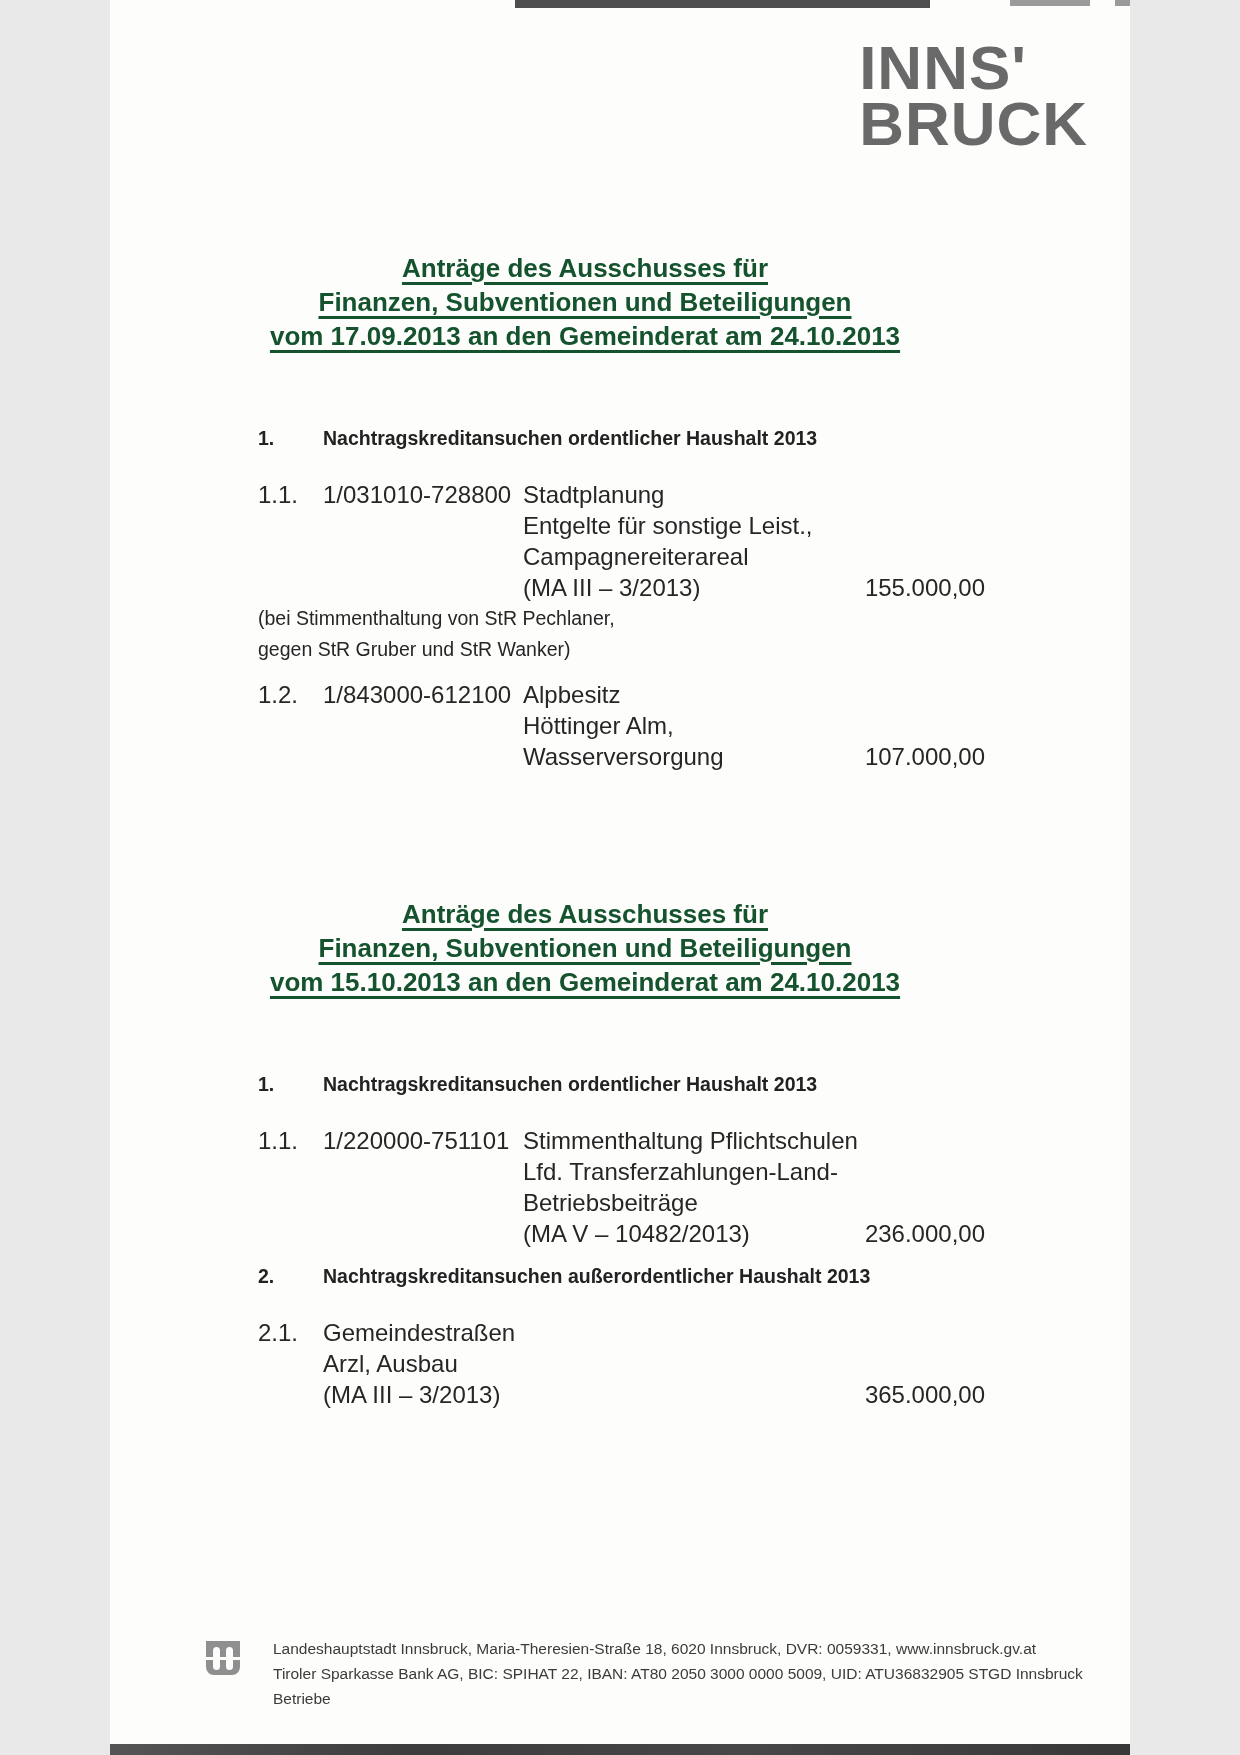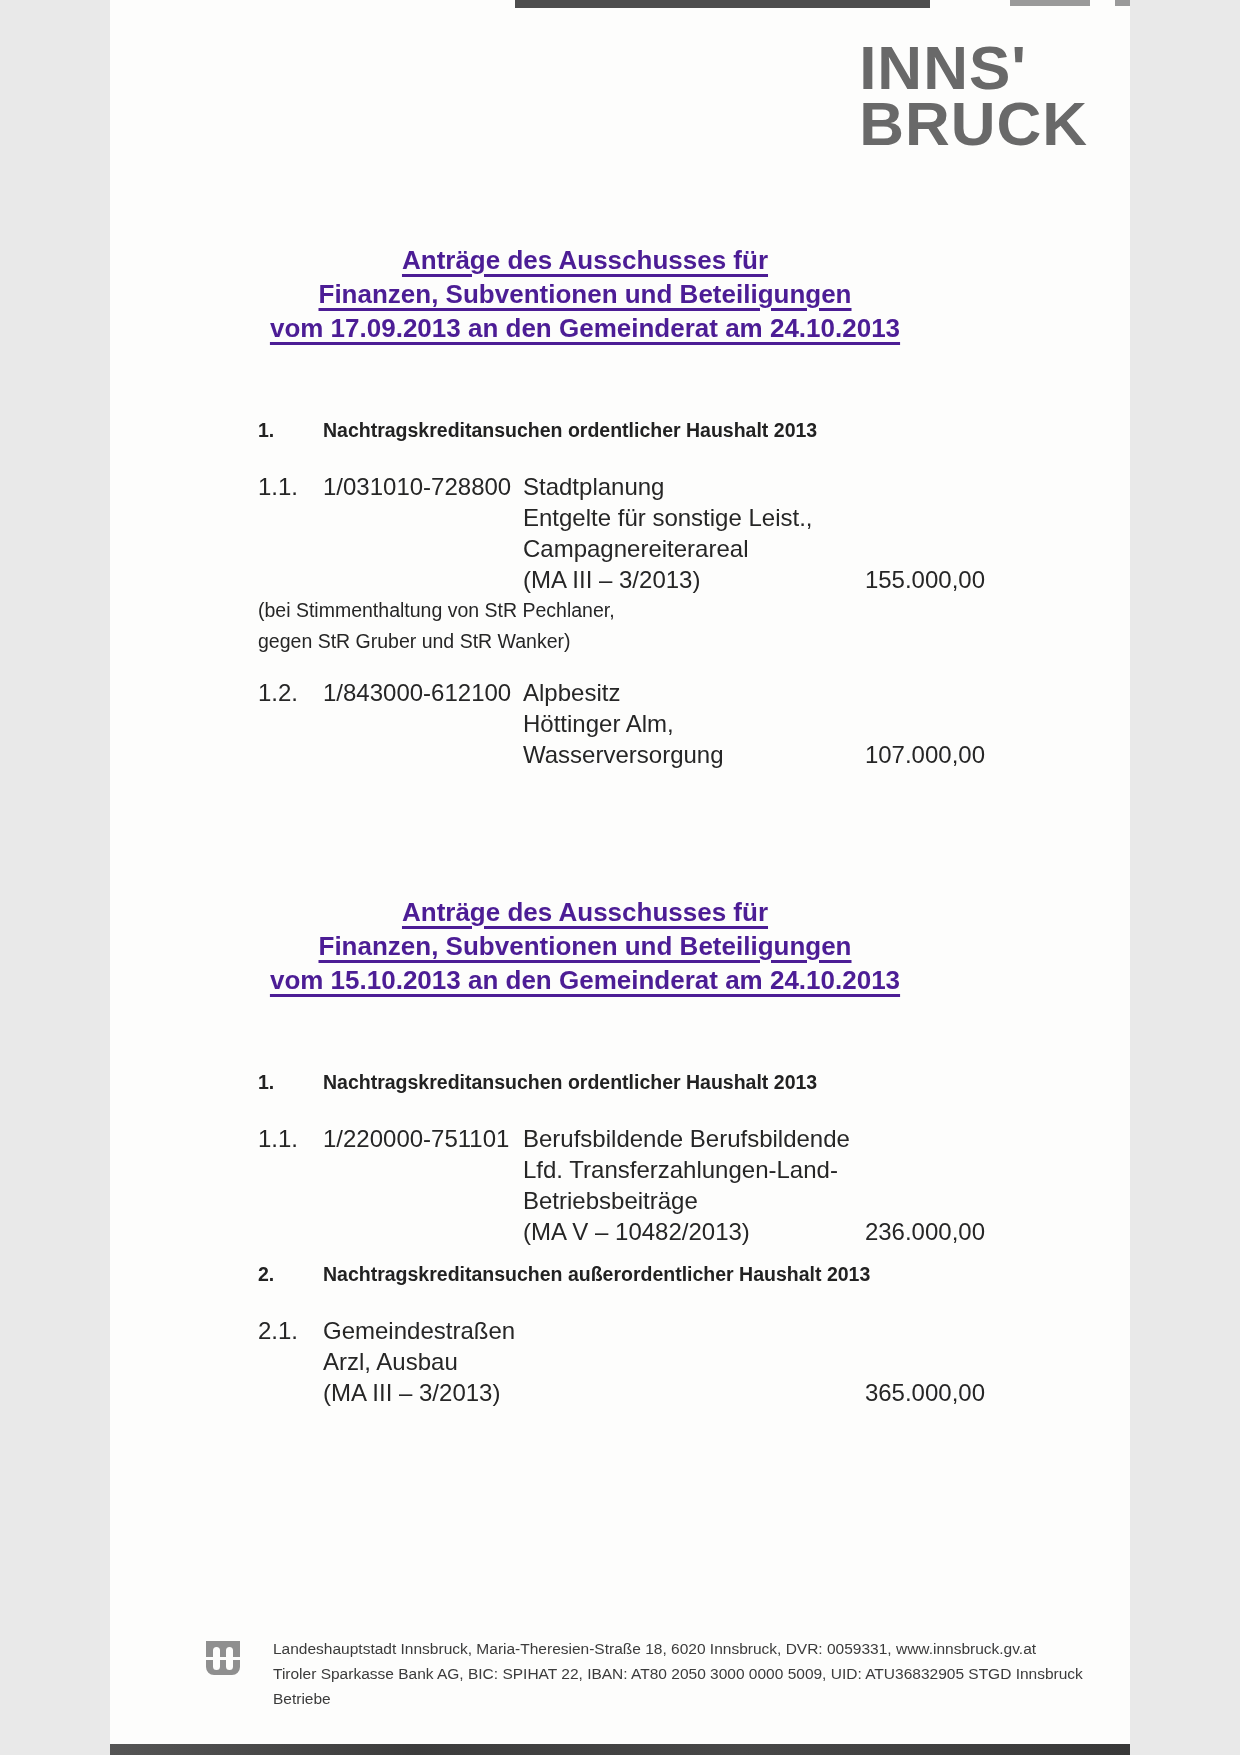--- a/index.html
+++ b/index.html
@@ -21,27 +21,27 @@
   .scan-bar-bottom{position:absolute;bottom:0;left:0;width:100%;height:11px;
     background:linear-gradient(90deg,#555 0%,#3c3c3c 30%,#474747 62%,#383838 100%);}
   
   .logo{
     position:absolute;top:40px;right:42px;
     font-weight:700;font-size:62px;line-height:56px;
     letter-spacing:1px;color:#696969;text-align:left;
   }
   
   .content{padding:243px 145px 0 75px;}
-  .doc-title{margin:0;text-align:center;font-size:26px;font-weight:700;line-height:34px;color:#4c1d95;}
+  .doc-title{margin:8px;text-align:center;font-size:26px;font-weight:700;line-height:34px;color:#14532d;}
   .title-line{display:block;text-decoration:underline;text-decoration-thickness:2.5px;text-underline-offset:5px;}
   .group-head{display:flex;margin-top:72px;font-size:19.5px;font-weight:700;line-height:26px;padding-left:73px;color:#222;}
   .col-num{flex:0 0 65px;}
   .col-account{flex:0 0 200px;}
   .item{margin-top:28px;}
-  .item + .item{margin-top:20px;}
+  .item + .item{margin-top:14px;}
   .item-row{display:flex;padding-left:73px;font-size:24px;line-height:31px;}
   .col-desc{flex:1 1 auto;}
   .col-amount{flex:0 0 auto;align-self:flex-end;text-align:center;}
   .item-note{font-size:19.5px;line-height:31px;text-align:left;padding-left:73px;}
   .sec2{margin-top:125px;}
   .sec2 .group + .group .group-head{margin-top:14px;}
   .sec1 .group-head + .items{margin-top:0;}
   
   .footer{position:absolute;left:0;bottom:44px;width:100%;}
   .footer-inner{display:flex;align-items:flex-start;padding-left:93px;}
@@ -123,21 +123,21 @@
     <div class="group-head">
       <span class="col-num">1.</span>
       <span class="group-heading">Nachtragskreditansuchen ordentlicher Haushalt 2013</span>
     </div>
     <div class="items">
   <div class="item">
     <div class="item-row">
       <span class="col-num">1.1.</span>
       <span class="col-account">1/220000-751101</span>
       <span class="col-desc">
-                      <div class="desc-line">Berufsbildende Berufsbildende</div>
+                      <div class="desc-line">Stimmenthaltung Pflichtschulen</div>
                       <div class="desc-line">Lfd. Transferzahlungen-Land-Betriebsbeiträge</div>
                       <div class="desc-line">(MA V – 10482/2013)</div>
                     </span>
       <span class="col-amount">236.000,00</span>
     </div>
 
   </div>
 </div>
   </div>
 

